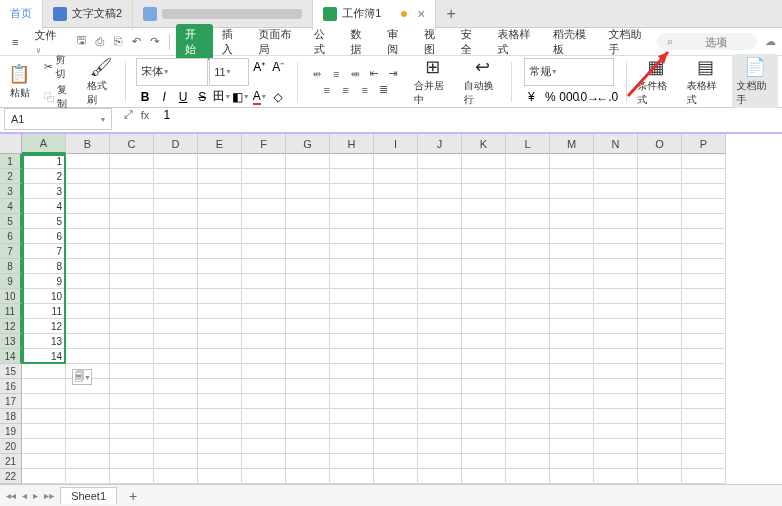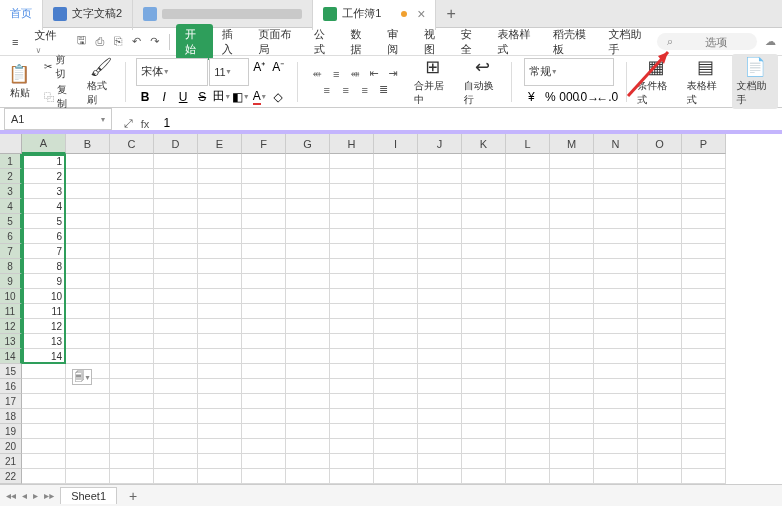--- a/index.html
+++ b/index.html
@@ -43,21 +43,21 @@
 .rselect.num { width: 90px; }
 .fmt-btn { width: 18px; height: 18px; display: flex; align-items: center; justify-content: center; border: none; background: transparent; font-size: 12px; }
 .fmt-row { display: flex; gap: 1px; }
 .align-btn { width: 18px; height: 14px; display: flex; align-items: center; justify-content: center; font-size: 11px; color: #555; }
 .dd { font-size: 8px; color: #888; margin-left: 1px; }
 
 
 .red-arrow { position: absolute; left: 620px; top: 44px; width: 60px; height: 60px; pointer-events: none; z-index: 100; }
 
 
-.formula-bar { height: 26px; display: flex; align-items: flex-end; border-bottom: 4px solid #c4b5fd; }
+.formula-bar { height: 26px; display: flex; align-items: flex-start; border-bottom: 2px solid #c4b5fd; }
 .name-box { width: 108px; height: 22px; border: 1px solid #ccc; margin: 0 4px; display: flex; align-items: center; padding: 0 6px; justify-content: space-between; }
 .fb-icons { display: flex; align-items: center; gap: 8px; padding: 0 8px; color: #555; }
 .fb-input { flex: 1; border: none; outline: none; padding: 0 6px; font-size: 12px; }
 
 
 .grid-wrap { display: flex; height: 380px; overflow: hidden; }
 .corner { width: 22px; height: 20px; background: #e8e8e8; border-right: 1px solid #b5b5b5; border-bottom: 1px solid #b5b5b5; }
 .col-headers { display: flex; }
 .col-h { width: 44px; height: 20px; background: #e8e8e8; border-right: 1px solid #ccc; border-bottom: 1px solid #b5b5b5; display: flex; align-items: center; justify-content: center; font-size: 11px; color: #444; }
 .col-h.sel { background: #d0e0d0; border-bottom: 2px solid #2e9e5b; }

